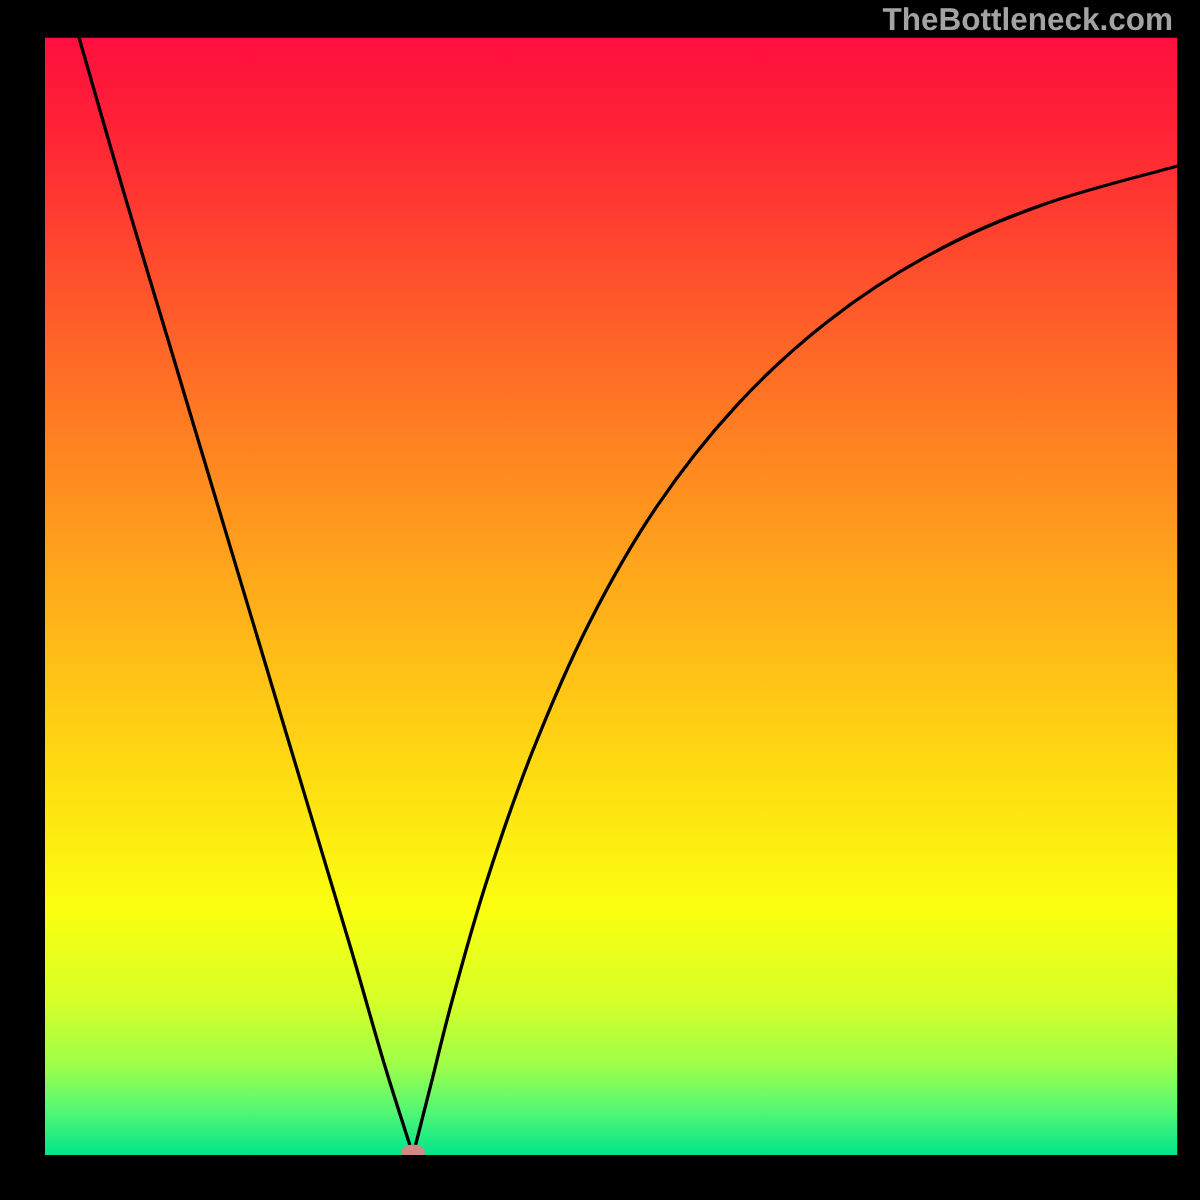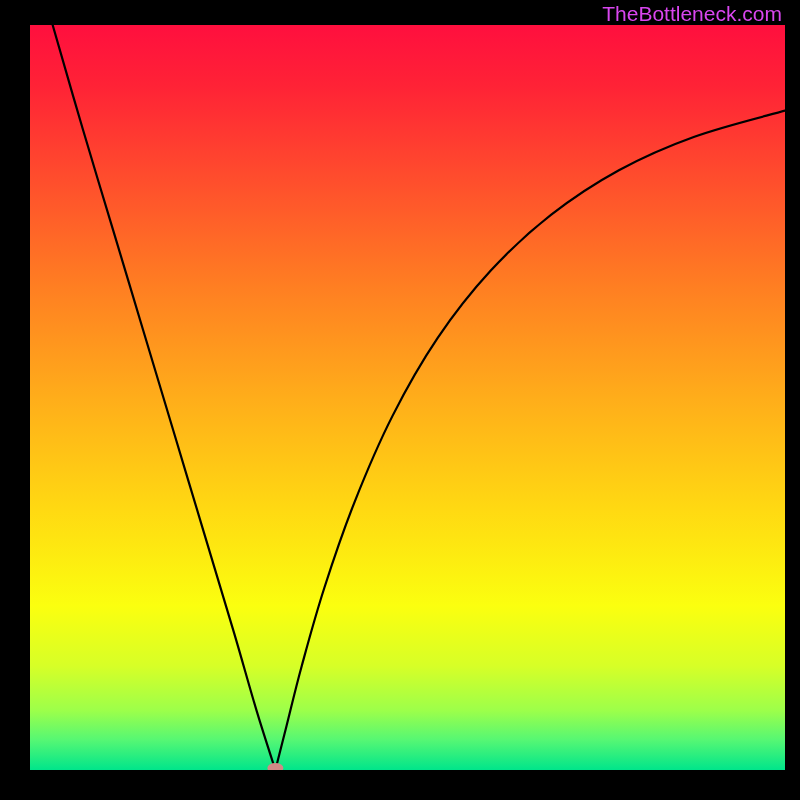--- a/index.html
+++ b/index.html
@@ -8,23 +8,23 @@
     height: 800px;
     background: #000;
     position: relative;
     font-family: Arial, Helvetica, sans-serif;
     overflow: hidden;
   }
   .watermark {
     position: absolute;
     top: 2px;
     right: 18px;
-    color: #d946ef;
+    color: #a3a3a3;
     font-size: 21px;
-    font-weight: 400;
+    font-weight: 700;
     z-index: 5;
   }
   .plot {
     position: absolute;
     left: 30px;
     top: 25px;
     width: 755px;
     height: 745px;
   }
   .plot svg { display: block; }

